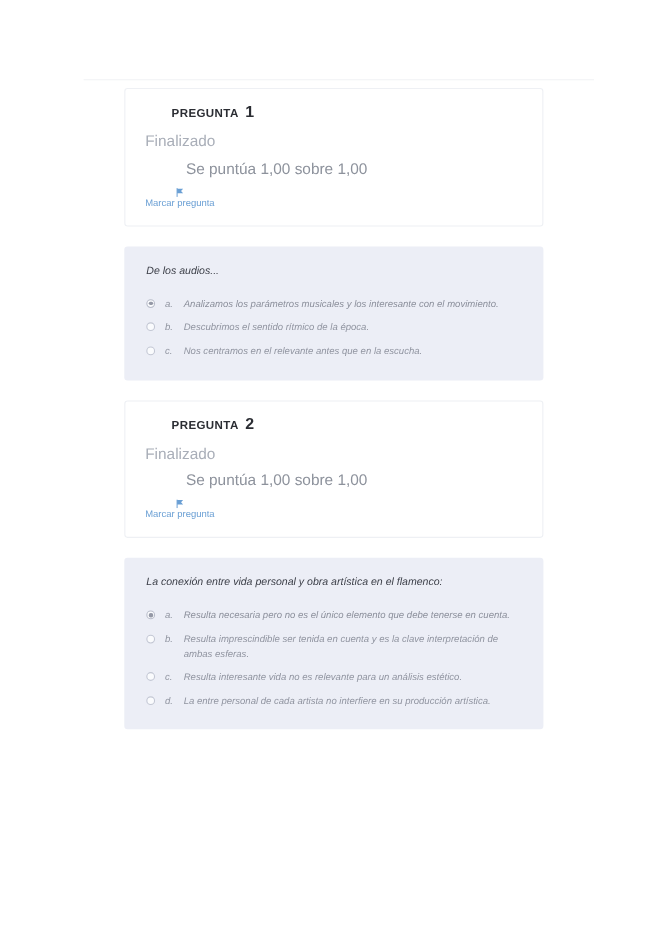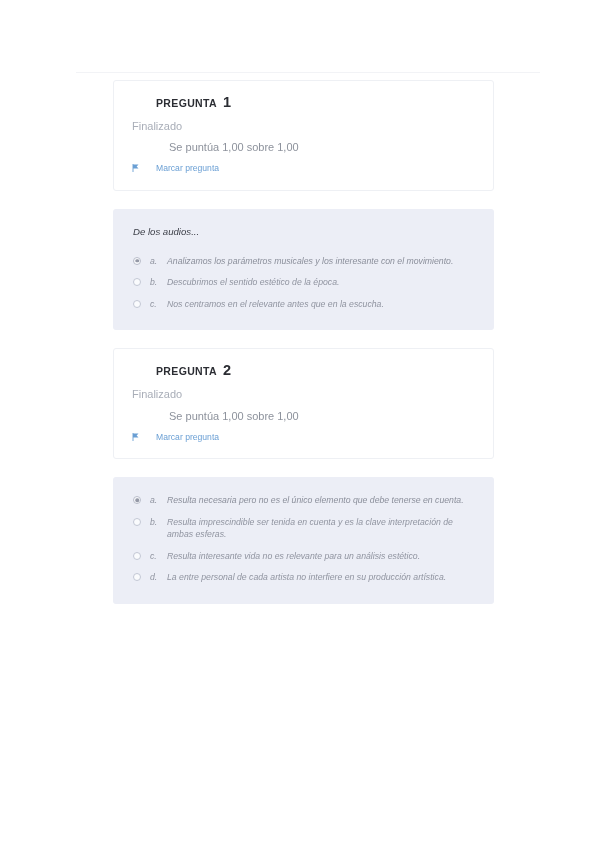--- a/index.html
+++ b/index.html
@@ -59,41 +59,42 @@
     gap: 6px;
     padding-left: 24px;
   }
   .qcard-title .qnum {
     font-size: 14.5px;
     font-weight: bold;
     letter-spacing: 0;
   }
 
   .qmeta {
-    font-size: 11px;
+    font-size: 14px;
     color: #a9aeb8;
     margin: 0 0 8px 0;
     line-height: 1.2;
   }
   .qmeta.grade {
     color: #8d929c;
     margin-bottom: 9px;
     margin-left: 37px;
   }
 
   .flag-link {
     display: flex;
     align-items: center;
-    gap: 17px;
+    gap: 0;
     font-size: 8.6px;
     color: #6a9fd4;
     text-decoration: none;
     line-height: 1.2;
     cursor: pointer;
     width: fit-content;
+    flex-direction: column;
   }
   .flag-icon {
     width: 7px;
     height: 8px;
     display: inline-block;
     flex: 0 0 auto;
   }
 
   
   .ablock {
@@ -202,21 +203,21 @@
 
         <li class="opt is-selected">
           <span class="radio checked"></span>
           <span class="opt-letter">a.</span>
           <span class="opt-text">Analizamos los parámetros musicales y los interesante con el movimiento.</span>
         </li>
 
         <li class="opt">
           <span class="radio"></span>
           <span class="opt-letter">b.</span>
-          <span class="opt-text">Descubrimos el sentido estético de la época.</span>
+          <span class="opt-text">Descubrimos el sentido rítmico de la época.</span>
         </li>
 
         <li class="opt">
           <span class="radio"></span>
           <span class="opt-letter">c.</span>
           <span class="opt-text">Nos centramos en el relevante antes que en la escucha.</span>
         </li>
 
       </ul>
     </div>
@@ -233,20 +234,21 @@
           <svg viewBox="0 0 7 8" width="7" height="8" xmlns="http://www.w3.org/2000/svg">
             <path d="M1 0 L1 8" stroke="#6a9fd4" stroke-width="0.9"></path>
             <path d="M1 0.5 L6.5 0.5 L4.6 2.6 L6.5 4.6 L1 4.6 Z" fill="#6a9fd4"></path>
           </svg>
         </span>
         <span>Marcar pregunta</span>
       </a>
     </div>
 
     <div class="ablock">
+      <p class="astem">La conexión entre vida personal y obra artística en el flamenco:</p>
       <ul class="opt-list">
 
         <li class="opt is-selected">
           <span class="radio checked"></span>
           <span class="opt-letter">a.</span>
           <span class="opt-text">Resulta necesaria pero no es el único elemento que debe tenerse en cuenta.</span>
         </li>
 
         <li class="opt">
           <span class="radio"></span>

